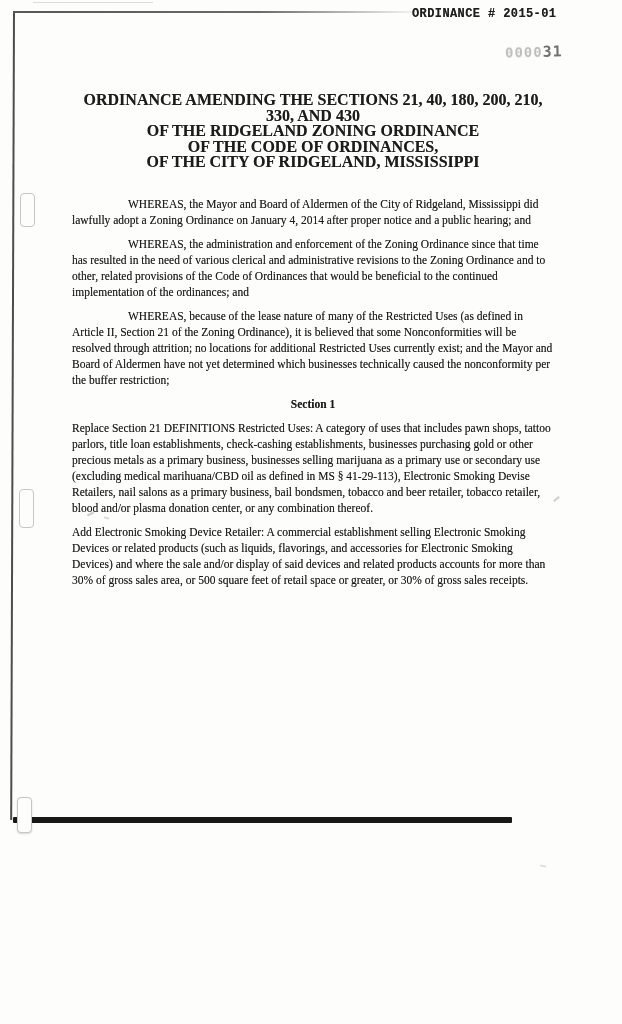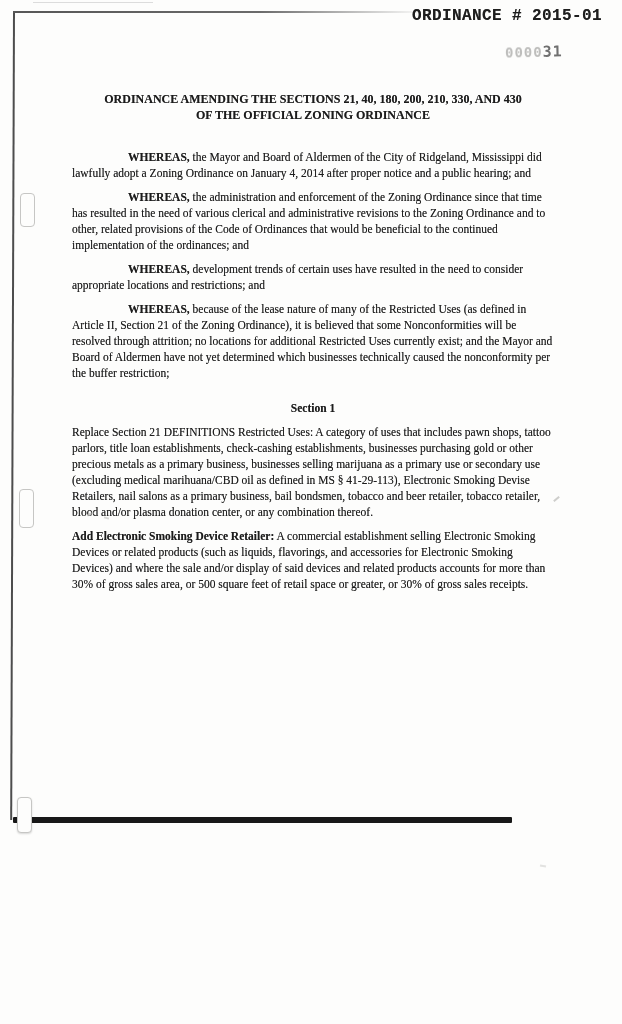--- a/index.html
+++ b/index.html
@@ -28,21 +28,21 @@
     background: linear-gradient(to right, #575757 0%, #6b6b6b 60%, rgba(130,130,130,0) 100%);
   }
   .scan-streak-top {
     position: absolute; left: 33px; top: 2px;
     width: 120px; height: 1px; background: #dcdcdc;
   }
   
   .doc-number {
     position: absolute; left: 412px; top: 7px;
     font-family: "Liberation Mono", monospace;
-    font-weight: 700; font-size: 16px; letter-spacing: 0.4px;
+    font-weight: 700; font-size: 12px; letter-spacing: 0.4px;
     color: #1e1e1e;
     text-shadow: 0 0 0.5px rgba(30,30,30,0.6);
   }
   
   .stamp {
     position: absolute; left: 505px; top: 43px;
     font-family: "DejaVu Sans Mono", monospace;
     font-weight: 700; font-size: 14px; letter-spacing: 1px;
     transform: rotate(-1.2deg);
     white-space: nowrap;
@@ -50,31 +50,31 @@
   .stamp .faint { color: #a8a8a6; opacity: 0.75; filter: blur(0.4px); }
   .stamp .dark  { color: #707070; font-size: 15px; }
   
   .content {
     position: absolute; left: 72px; top: 92px; width: 482px;
     font-size: 11.5px; line-height: 16px; color: #1c1c1c;
     text-shadow: 0 0 0.4px rgba(28,28,28,0.55);
   }
   .title {
     text-align: center; font-weight: 700;
-    font-size: 12px; line-height: 15.5px;
+    font-size: 16px; line-height: 15.5px;
     margin: 0 0 26px 0;
   }
   .title .tline { display: block; }
   .para { margin: 0 0 8px 0; }
   .para.indent { text-indent: 56px; }
-  .lead { font-weight: 700; }
+  .lead { font-weight: 400; }
   .underline { }
   .sec-heading {
     text-align: center; font-weight: 700;
-    margin: 19px 0 8px 0; line-height: 16px;
+    margin: 8px 0 8px 0; line-height: 16px;
   }
   
   .punch {
     position: absolute; width: 15px;
     background: #fdfdfc; border: 1.5px solid #c6c6c4;
     border-radius: 4px;
   }
   .punch-1 { left: 20px; top: 193px; height: 34px; }
   .punch-2 { left: 19px; top: 489px; height: 39px; }
   .punch-3 { left: 17px; top: 797px; height: 36px; z-index: 3; box-shadow: 0 1px 2px rgba(0,0,0,0.15); }
@@ -101,28 +101,29 @@
   <div class="scan-streak-top"></div>
 
   <div class="doc-number">ORDINANCE # 2015-01</div>
 
   <div class="stamp"><span class="faint">0000</span><span class="dark">31</span></div>
 
   <div class="content">
 
     <div class="title">
       <span class="tline">ORDINANCE AMENDING THE SECTIONS 21, 40, 180, 200, 210, 330, AND 430</span>
-      <span class="tline">OF THE OFFICIAL ZONING ORDINANCE</span>
+      <span class="tline">OF THE RIDGELAND ZONING ORDINANCE</span>
+      <span class="tline">OF THE CODE OF ORDINANCES,</span>
+      <span class="tline">OF THE CITY OF RIDGELAND, MISSISSIPPI</span>
     </div>
 
     <p class="para indent"><b class="lead">WHEREAS,</b><span> the Mayor and Board of Aldermen of the City of Ridgeland, Mississippi did lawfully adopt a Zoning Ordinance on January 4, 2014 after proper notice and a public hearing; and</span></p>
 
     <p class="para indent"><b class="lead">WHEREAS,</b><span> the administration and enforcement of the Zoning Ordinance since that time has resulted in the need of various clerical and administrative revisions to the Zoning Ordinance and to other, related provisions of the Code of Ordinances that would be beneficial to the continued implementation of the ordinances; and</span></p>
 
-    <p class="para indent"><b class="lead">WHEREAS,</b><span> development trends of certain uses have resulted in the need to consider appropriate locations and restrictions; and</span></p>
 
     <p class="para indent"><b class="lead">WHEREAS,</b><span> because of the lease nature of many of the Restricted Uses (as defined in Article II, Section 21 of the Zoning Ordinance), it is believed that some Nonconformities will be resolved through attrition; no locations for additional Restricted Uses currently exist; and the Mayor and Board of Aldermen have not yet determined which businesses technically caused the nonconformity per the buffer restriction;</span></p>
 
 
     <div class="sec-heading">Section 1</div>
 
     <p class="para"><span>Replace Section 21 DEFINITIONS </span><span class="underline">Restricted Uses</span><span>: A category of uses that includes pawn shops, tattoo parlors, title loan establishments, check-cashing establishments, businesses purchasing gold or other precious metals as a primary business, businesses selling marijuana as a primary use or secondary use (excluding medical marihuana/CBD oil as defined in MS § 41-29-113), Electronic Smoking Devise Retailers, nail salons as a primary business, bail bondsmen, tobacco and beer retailer, tobacco retailer, blood and/or plasma donation center, or any combination thereof.</span></p>
 
     <p class="para"><b class="lead">Add Electronic Smoking Device Retailer:</b><span> A commercial establishment selling Electronic Smoking Devices or related products (such as liquids, flavorings, and accessories for Electronic Smoking Devices) and where the sale and/or display of said devices and related products accounts for more than 30% of gross sales area, or 500 square feet of retail space or greater, or 30% of gross sales receipts.</span></p>
 

